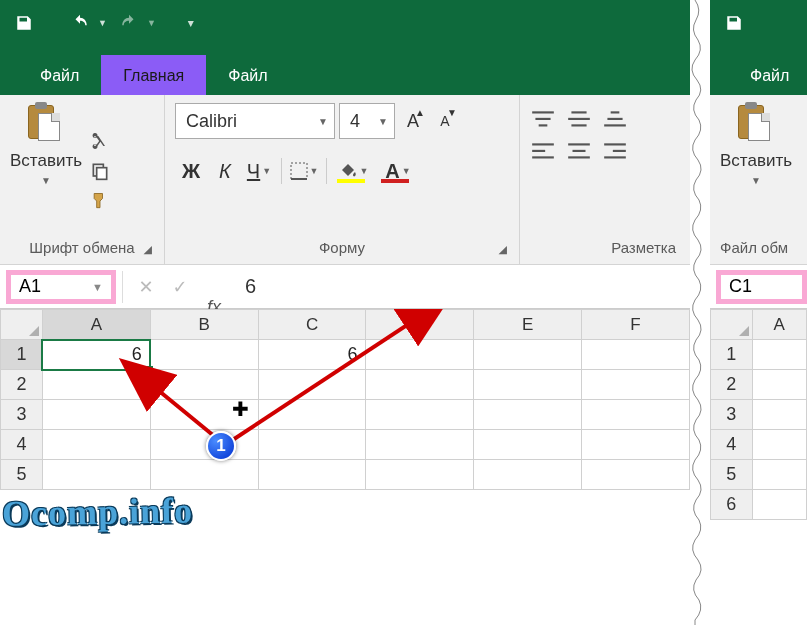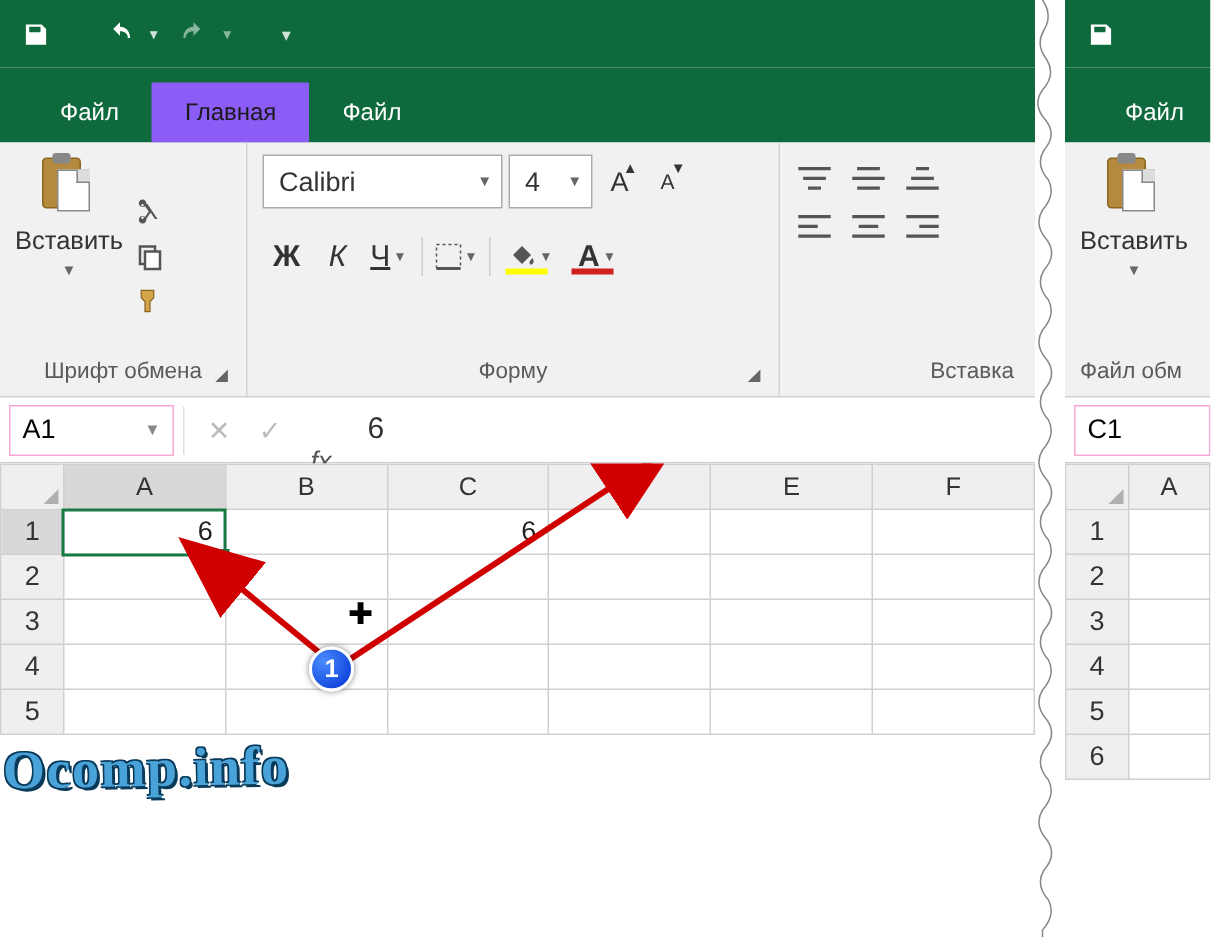--- a/index.html
+++ b/index.html
@@ -40,21 +40,21 @@
 .style-row { display: flex; gap: 2px; align-items: center; }
 .st-btn { width: 32px; height: 32px; display: flex; align-items: center; justify-content: center; font-size: 20px; color: #333; cursor: pointer; position: relative; }
 .st-btn .caret { font-size: 9px; color: #666; margin-left: 2px; }
 .underline { text-decoration: underline; }
 .color-bar { position: absolute; bottom: 4px; left: 4px; right: 10px; height: 4px; }
 .align-grid { display: flex; flex-direction: column; gap: 10px; padding-top: 6px; }
 .align-row { display: flex; gap: 10px; }
 .al-btn { width: 26px; height: 22px; cursor: pointer; }
 .al-btn svg { width: 100%; height: 100%; stroke: #555; stroke-width: 2; fill: none; }
 .formula-bar { height: 44px; border-bottom: 1px solid #ccc; display: flex; align-items: center; background: #fff; }
-.name-box { width: 110px; height: 34px; border: 1px solid #f9a8d4; margin: 0 0 0 6px; display: flex; align-items: center; padding: 12px 8px; font-size: 18px; justify-content: space-between; }
+.name-box { width: 110px; height: 34px; border: 5px solid #f9a8d4; margin: 0 0 0 6px; display: flex; align-items: center; padding: 12px 8px; font-size: 18px; justify-content: space-between; }
 .name-box .caret { color: #888; font-size: 11px; }
 .fb-sep { width: 1px; height: 32px; background: #ddd; margin: 0 6px; }
 .fb-btn { width: 34px; height: 34px; display: flex; align-items: center; justify-content: center; color: #bbb; font-size: 18px; cursor: pointer; }
 .fb-btn.active { color: #555; margin-top: 41px; }
 .fb-input { flex: 1; padding: 0 14px; font-size: 20px; color: #333; }
 .grid-area { position: relative; background: #fff; }
 table.sheet { border-collapse: collapse; table-layout: fixed; }
 .sheet th, .sheet td { border: 1px solid #d0d0d0; font-weight: normal; }
 .sheet thead th { background: #efefef; height: 30px; font-size: 17px; color: #333; text-align: center; }
 .sheet thead th.corner { background: #efefef; width: 42px; position: relative; }
@@ -226,21 +226,21 @@
                   <line x1="2" y1="15" x2="22" y2="15"></line>
                 </svg></div>
             <div class="al-btn"><svg viewBox="0 0 24 20">
                   <line x1="2" y1="3" x2="22" y2="3"></line>
                   <line x1="10" y1="9" x2="22" y2="9"></line>
                   <line x1="2" y1="15" x2="22" y2="15"></line>
                 </svg></div>
           </div>
         </div>
       </div>
-      <div class="group-label" style="text-align:right;padding-right:4px">Вставка</div>
+      <div class="group-label" style="text-align:right;padding-right:4px">Разметка</div>
     </div>
   </div>
 
   <div class="formula-bar">
     <div class="name-box">
         <span>A1</span>
         <span class="caret">▼</span>
       </div>
     <div class="fb-sep"></div>
     <div class="fb-btn">✕</div>

